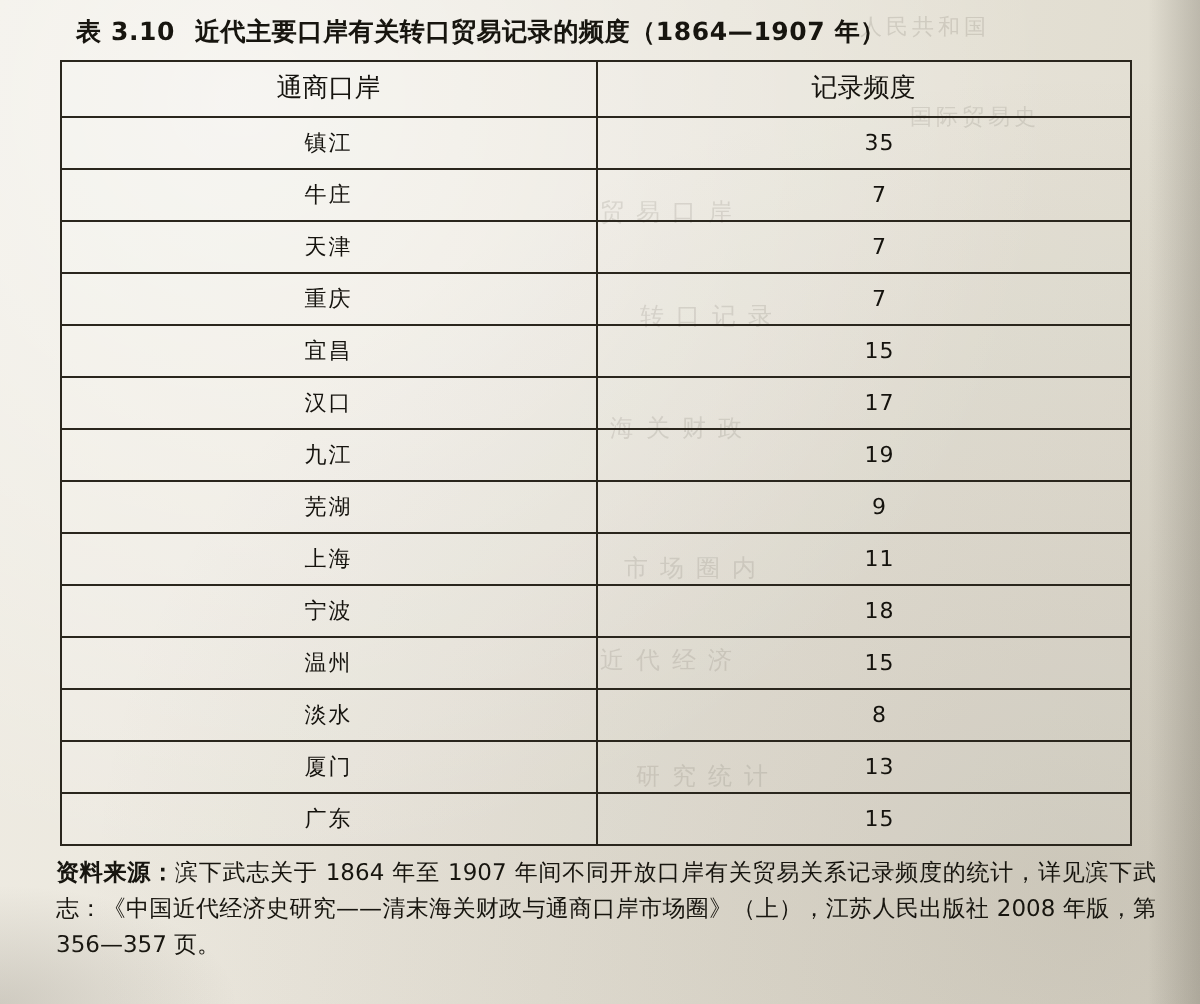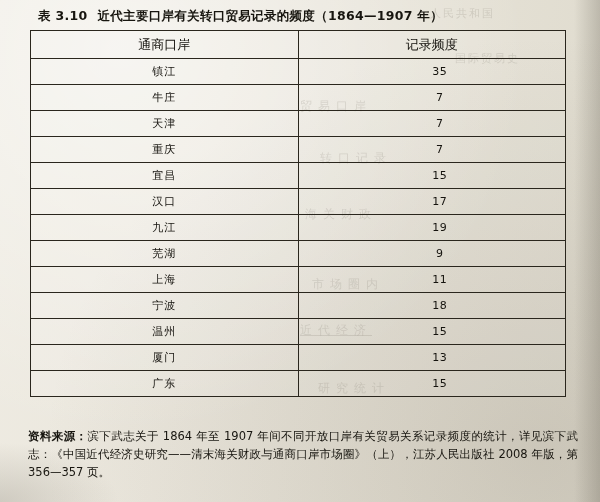--- a/index.html
+++ b/index.html
@@ -33,21 +33,21 @@
     white-space: nowrap;
     pointer-events: none;
     user-select: none;
   }
   .bleed.b1 { top: 6px;  left: 430px; }
   .bleed.b2 { top: 30px; left: 455px; margin-top: 21px; }
   .bleed.b3 { top: 98px; left: 300px; letter-spacing: 6px; font-size: 12px;}
   .bleed.b4 { top: 150px; left: 320px; letter-spacing: 6px; font-size: 12px;}
   .bleed.b5 { top: 206px; left: 305px; letter-spacing: 6px; font-size: 12px;}
   .bleed.b6 { top: 276px; left: 312px; letter-spacing: 6px; font-size: 12px;}
-  .bleed.b7 { top: 322px; left: 300px; letter-spacing: 6px; font-size: 12px; text-decoration: underline;}
+  .bleed.b7 { top: 322px; left: 300px; letter-spacing: 6px; font-size: 12px;}
   .bleed.b8 { top: 380px; left: 318px; letter-spacing: 6px; font-size: 12px;}
 
   
   .edge-shade {
     position: absolute;
     top: 0; right: 0;
     width: 26px; height: 502px;
     background: linear-gradient(to right, rgba(60,54,42,0) 0%, rgba(60,54,42,0.22) 100%);
     pointer-events: none;
   }
@@ -179,20 +179,24 @@
           </tr>
         <tr>
             <td class="port">宁波</td>
             <td class="freq">18</td>
           </tr>
         <tr>
             <td class="port">温州</td>
             <td class="freq">15</td>
           </tr>
         <tr>
+            <td class="port">淡水</td>
+            <td class="freq">8</td>
+          </tr>
+        <tr>
             <td class="port">厦门</td>
             <td class="freq">13</td>
           </tr>
         <tr>
             <td class="port">广东</td>
             <td class="freq">15</td>
           </tr>
       </tbody>
     </table>
   </div>

